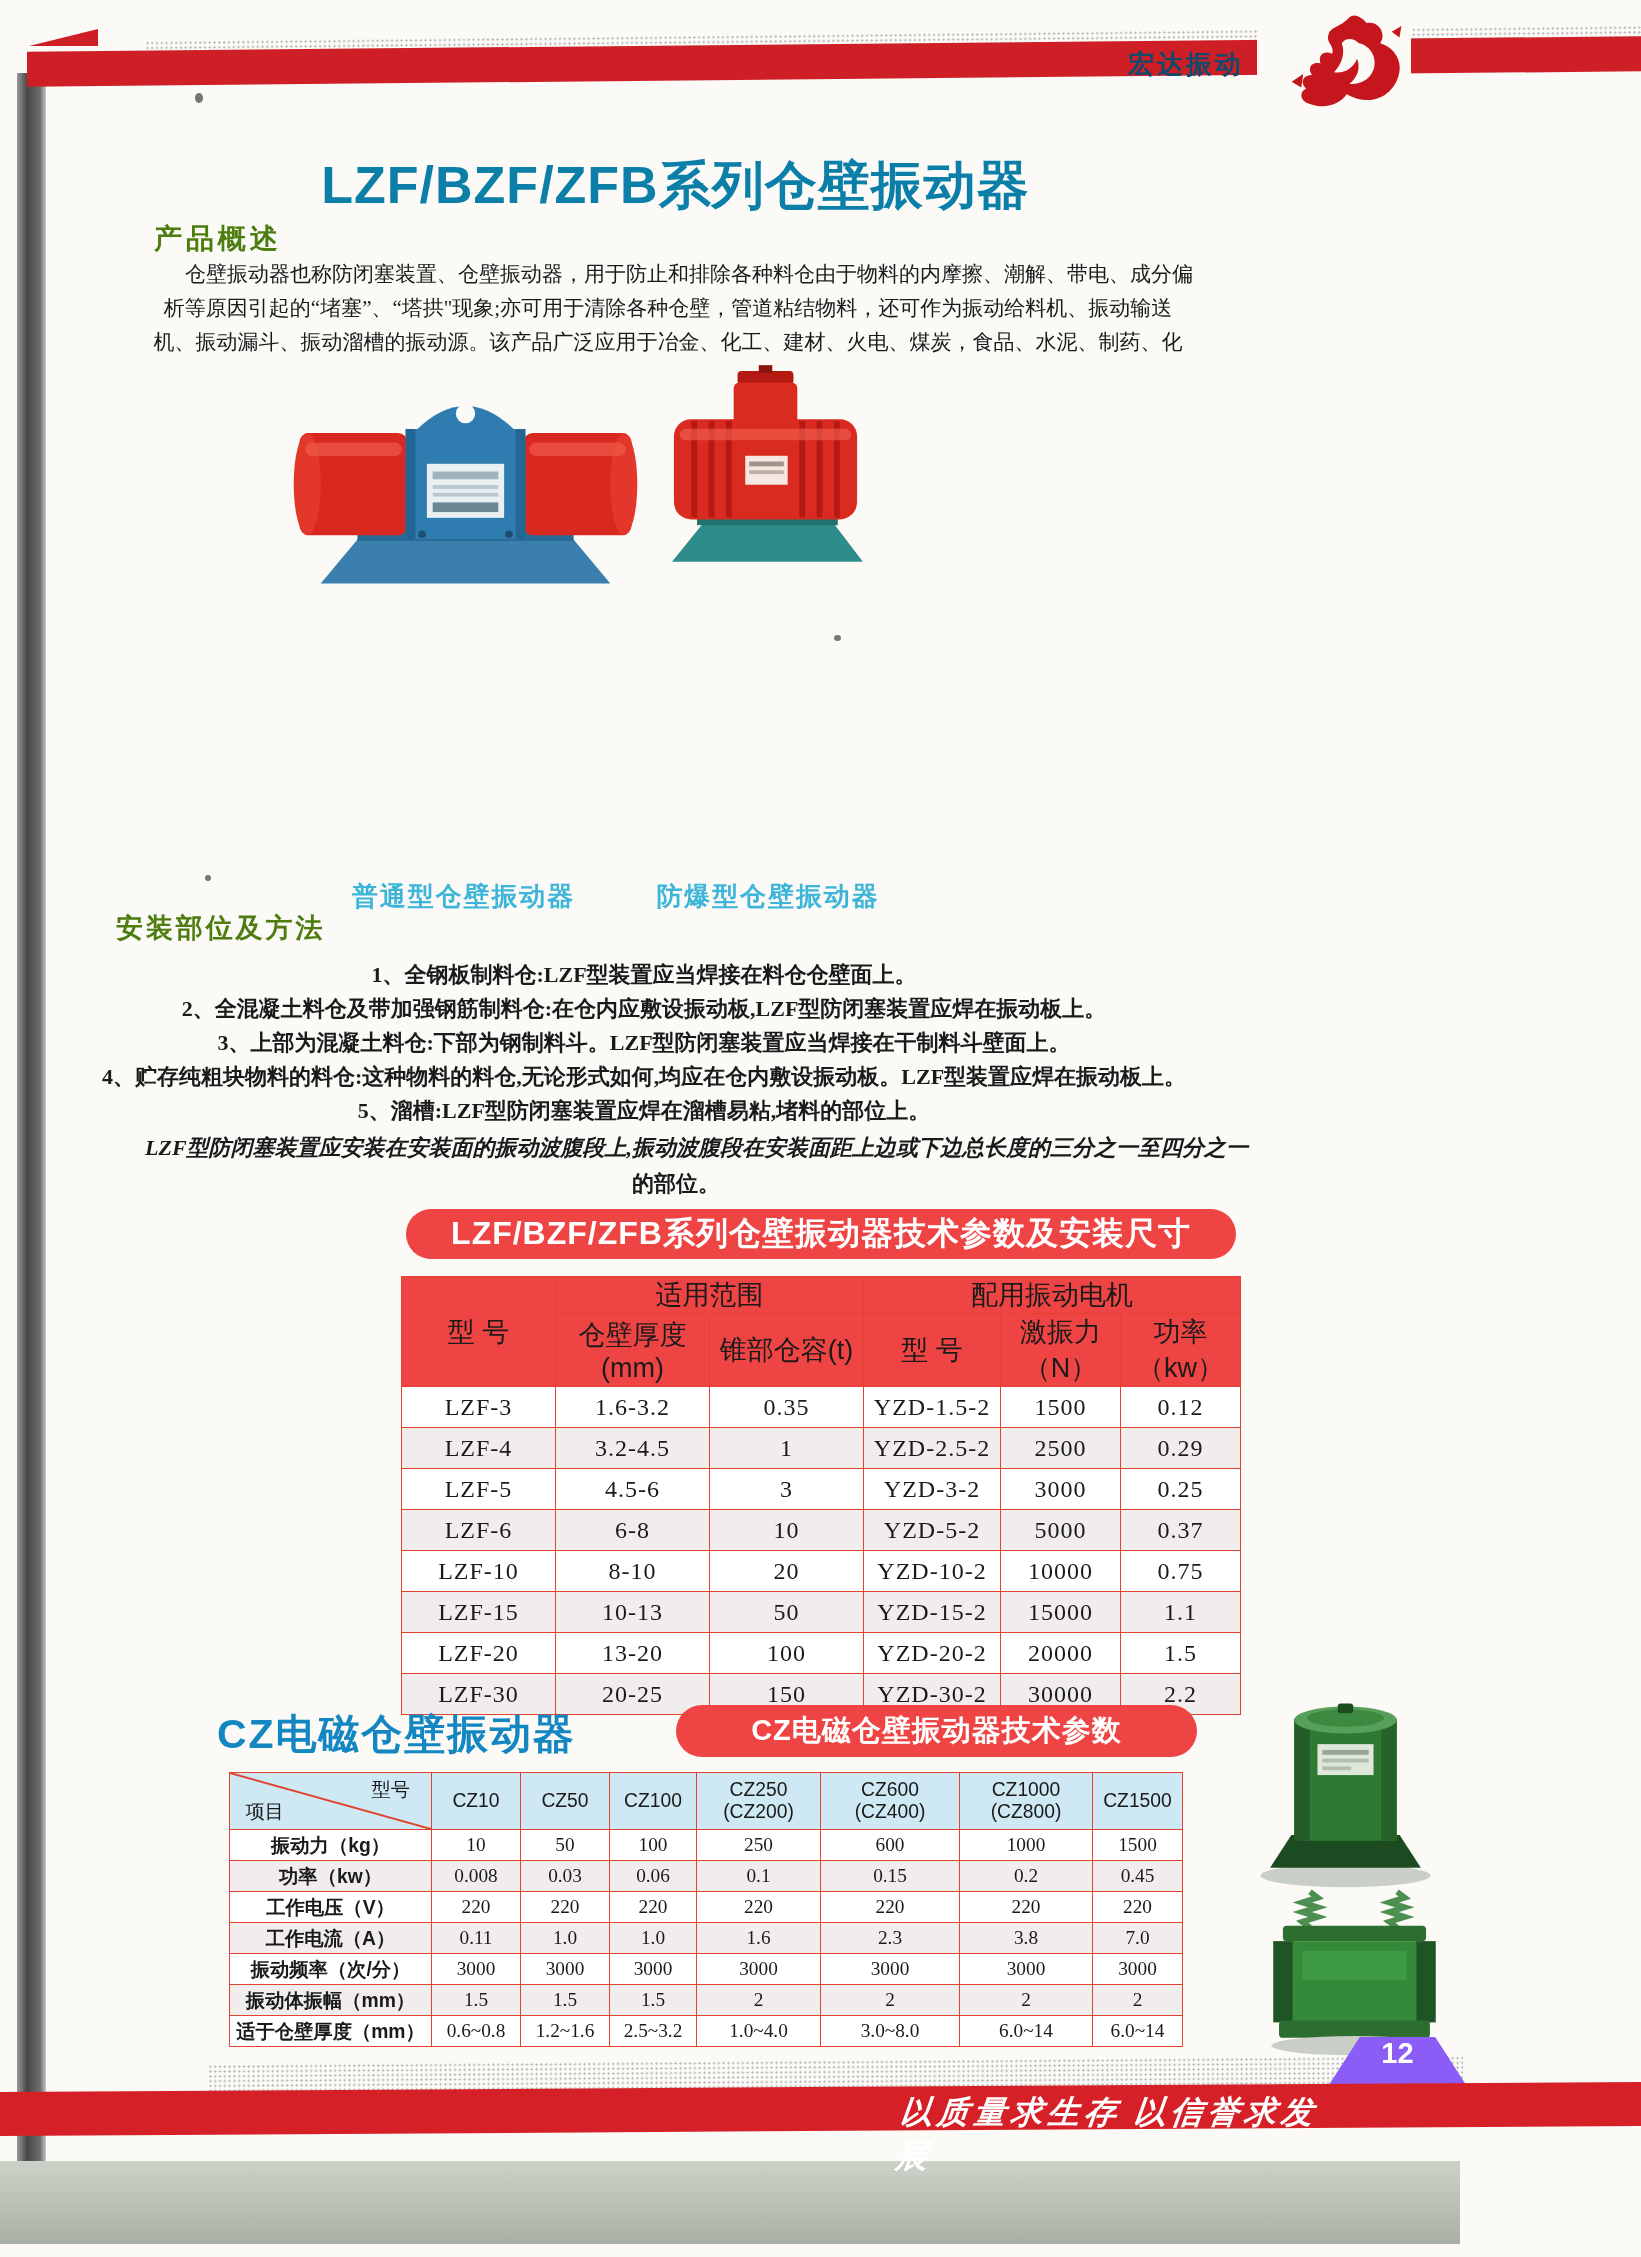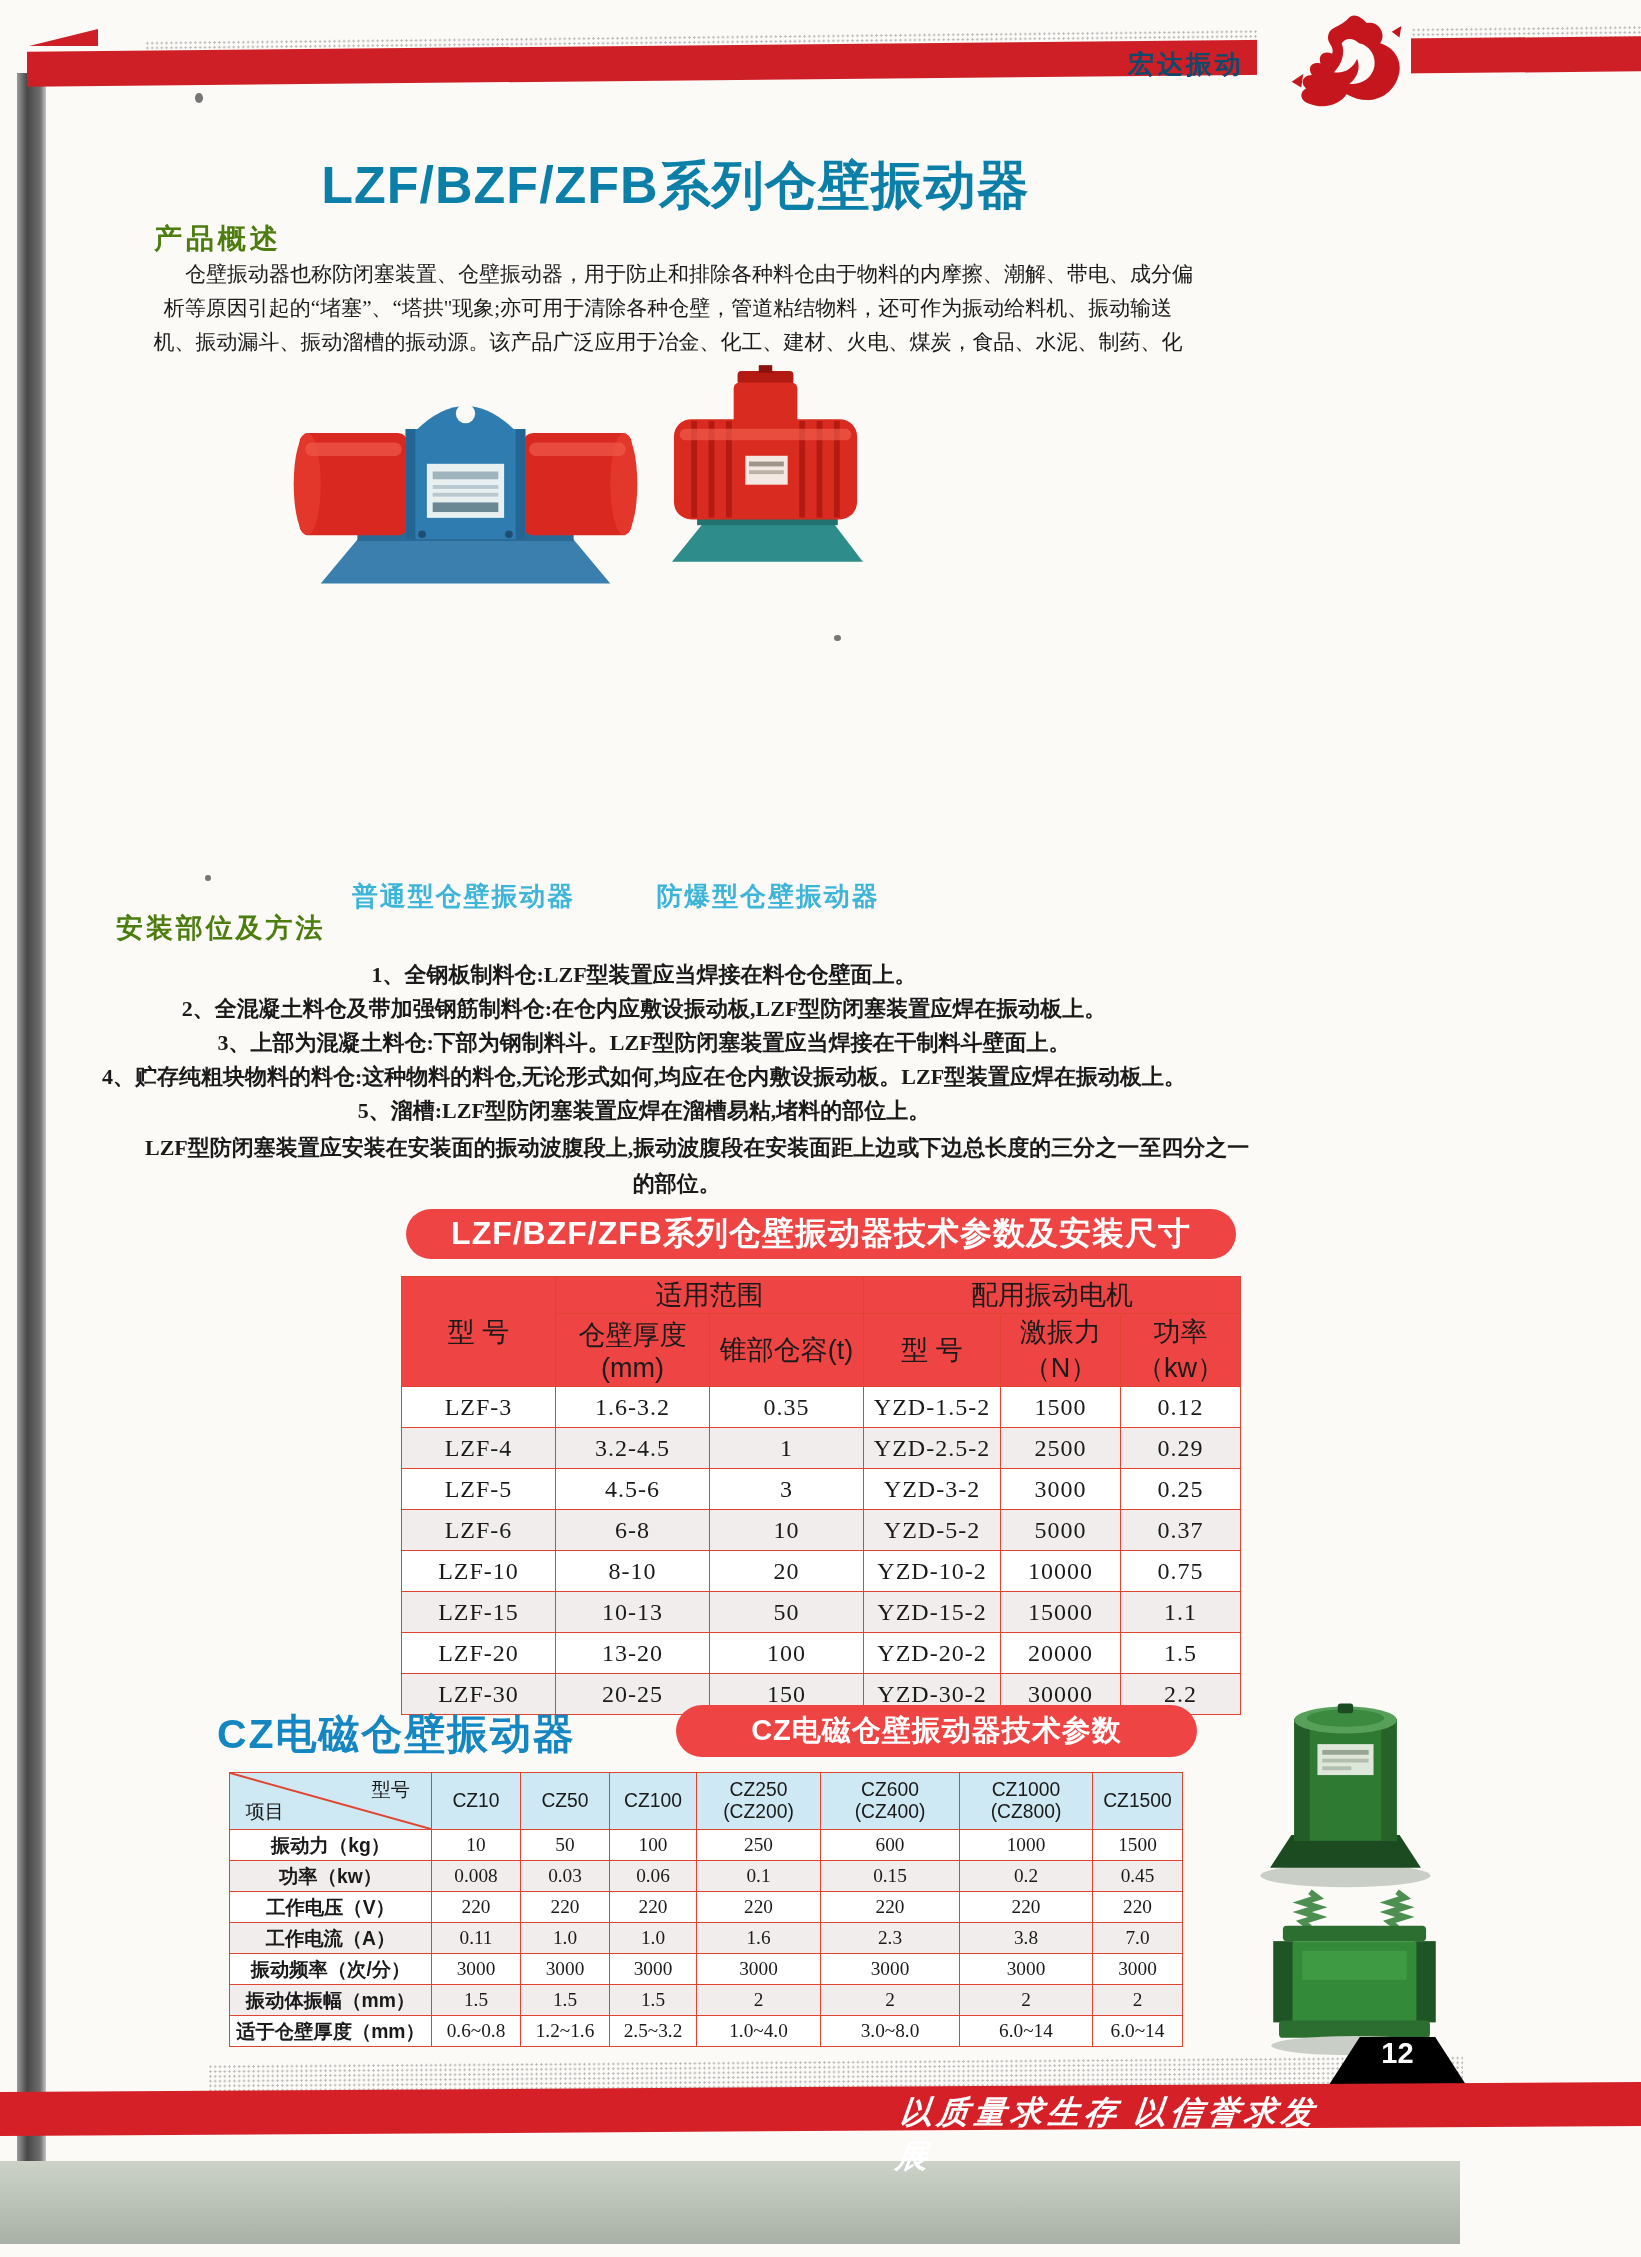--- a/index.html
+++ b/index.html
@@ -36,21 +36,21 @@
 
   
   .caption{color:#3db5d8;font-weight:700;font-size:26px;letter-spacing:1.9px;text-align:center;}
   .cap-left{left:280px;top:879px;width:367px;}
   .cap-right{left:628px;top:879px;width:280px;}
 
   
   .install-h{left:116px;top:910px;font-size:27px;letter-spacing:2.9px;}
   .install{left:102px;top:958px;font-size:22px;line-height:34px;white-space:nowrap;font-weight:600;}
   .note{left:104px;top:1130px;font-size:22px;line-height:36px;white-space:nowrap;font-weight:600;}
-  .note-line.indent{padding-left:41px;}
+  .note-line.indent{padding-left:41px;font-style:italic;}
 
   
   .pill{background:#ef4444;color:#fff;font-weight:700;display:flex;align-items:center;
     justify-content:center;border-radius:27px;}
   .pill-main{left:406px;top:1209px;width:830px;height:50px;font-size:32px;letter-spacing:1px;}
   .pill-cz{left:676px;top:1705px;width:521px;height:52px;font-size:29px;letter-spacing:1px;}
 
   
   table{border-collapse:collapse;table-layout:fixed;}
   .main-table{left:401px;top:1276px;width:840px;background:#fff;}
@@ -71,21 +71,21 @@
   .cz-table tbody td{font-family:"Liberation Serif","DejaVu Serif",serif;font-size:19.3px;}
   .cz-table tbody tr.alt th,.cz-table tbody tr.alt td{background:#f0edec;}
   .corner{position:relative;}
   .corner svg{position:absolute;left:0;top:0;width:100%;height:100%;}
   .corner .ct{position:absolute;top:5.8px;right:21px;}
   .corner .cb{position:absolute;bottom:5.8px;left:15.4px;}
 
   
   .halftone-bot{left:208px;top:2060px;width:1255px;height:29px;transform:skewY(-0.4deg);}
   .red-band-bot{left:0;top:2087px;width:1641px;height:44px;background:#d62027;transform:skewY(-0.35deg);}
-  .pageno{left:1325px;top:2037px;width:145px;height:54px;background:#000000;
+  .pageno{left:1325px;top:2037px;width:145px;height:54px;background:#8b5cf6;
     clip-path:polygon(24% 0,76% 0,100% 100%,0 100%);display:flex;align-items:flex-start;
     justify-content:center;color:#fff;font-size:29px;font-weight:700;}
   .slogan{left:898px;top:2091px;width:444px;color:#fff;font-size:32px;font-weight:700;
     font-style:italic;letter-spacing:4.8px;font-family:"Liberation Serif","DejaVu Serif",serif;
     transform:skewX(-6deg);}
 </style>
 </head>
 <body>
 
 <div class="page">

